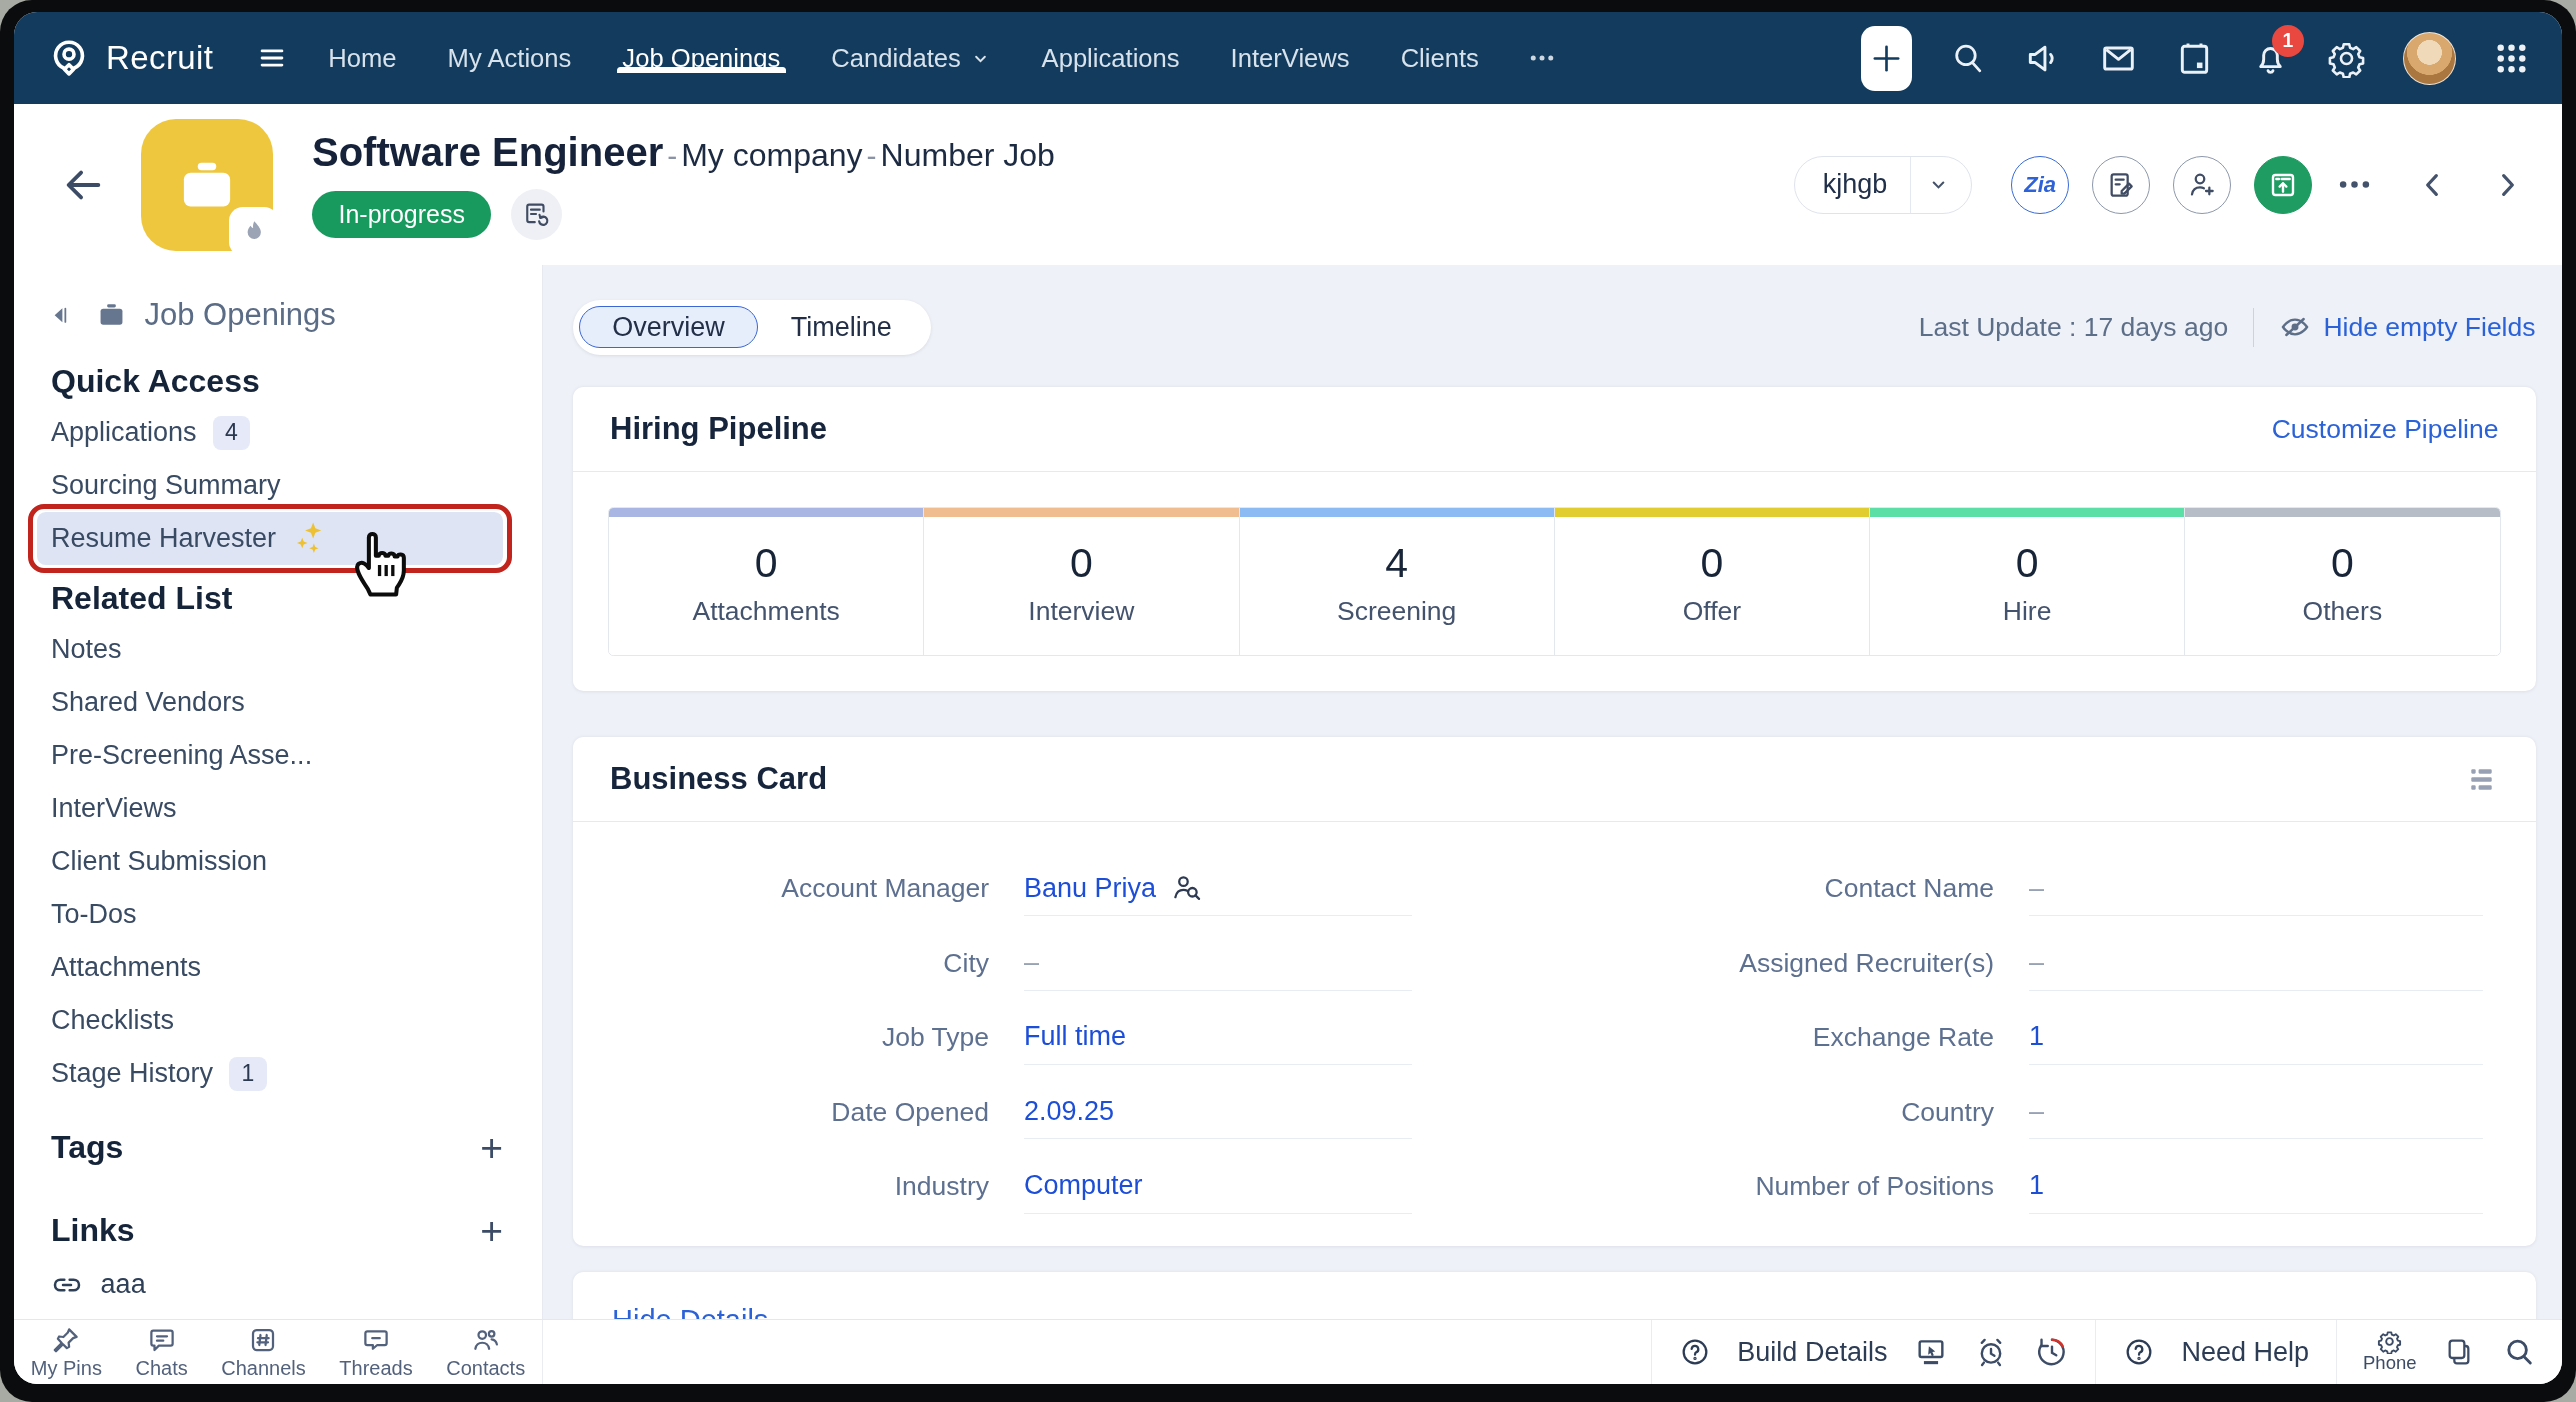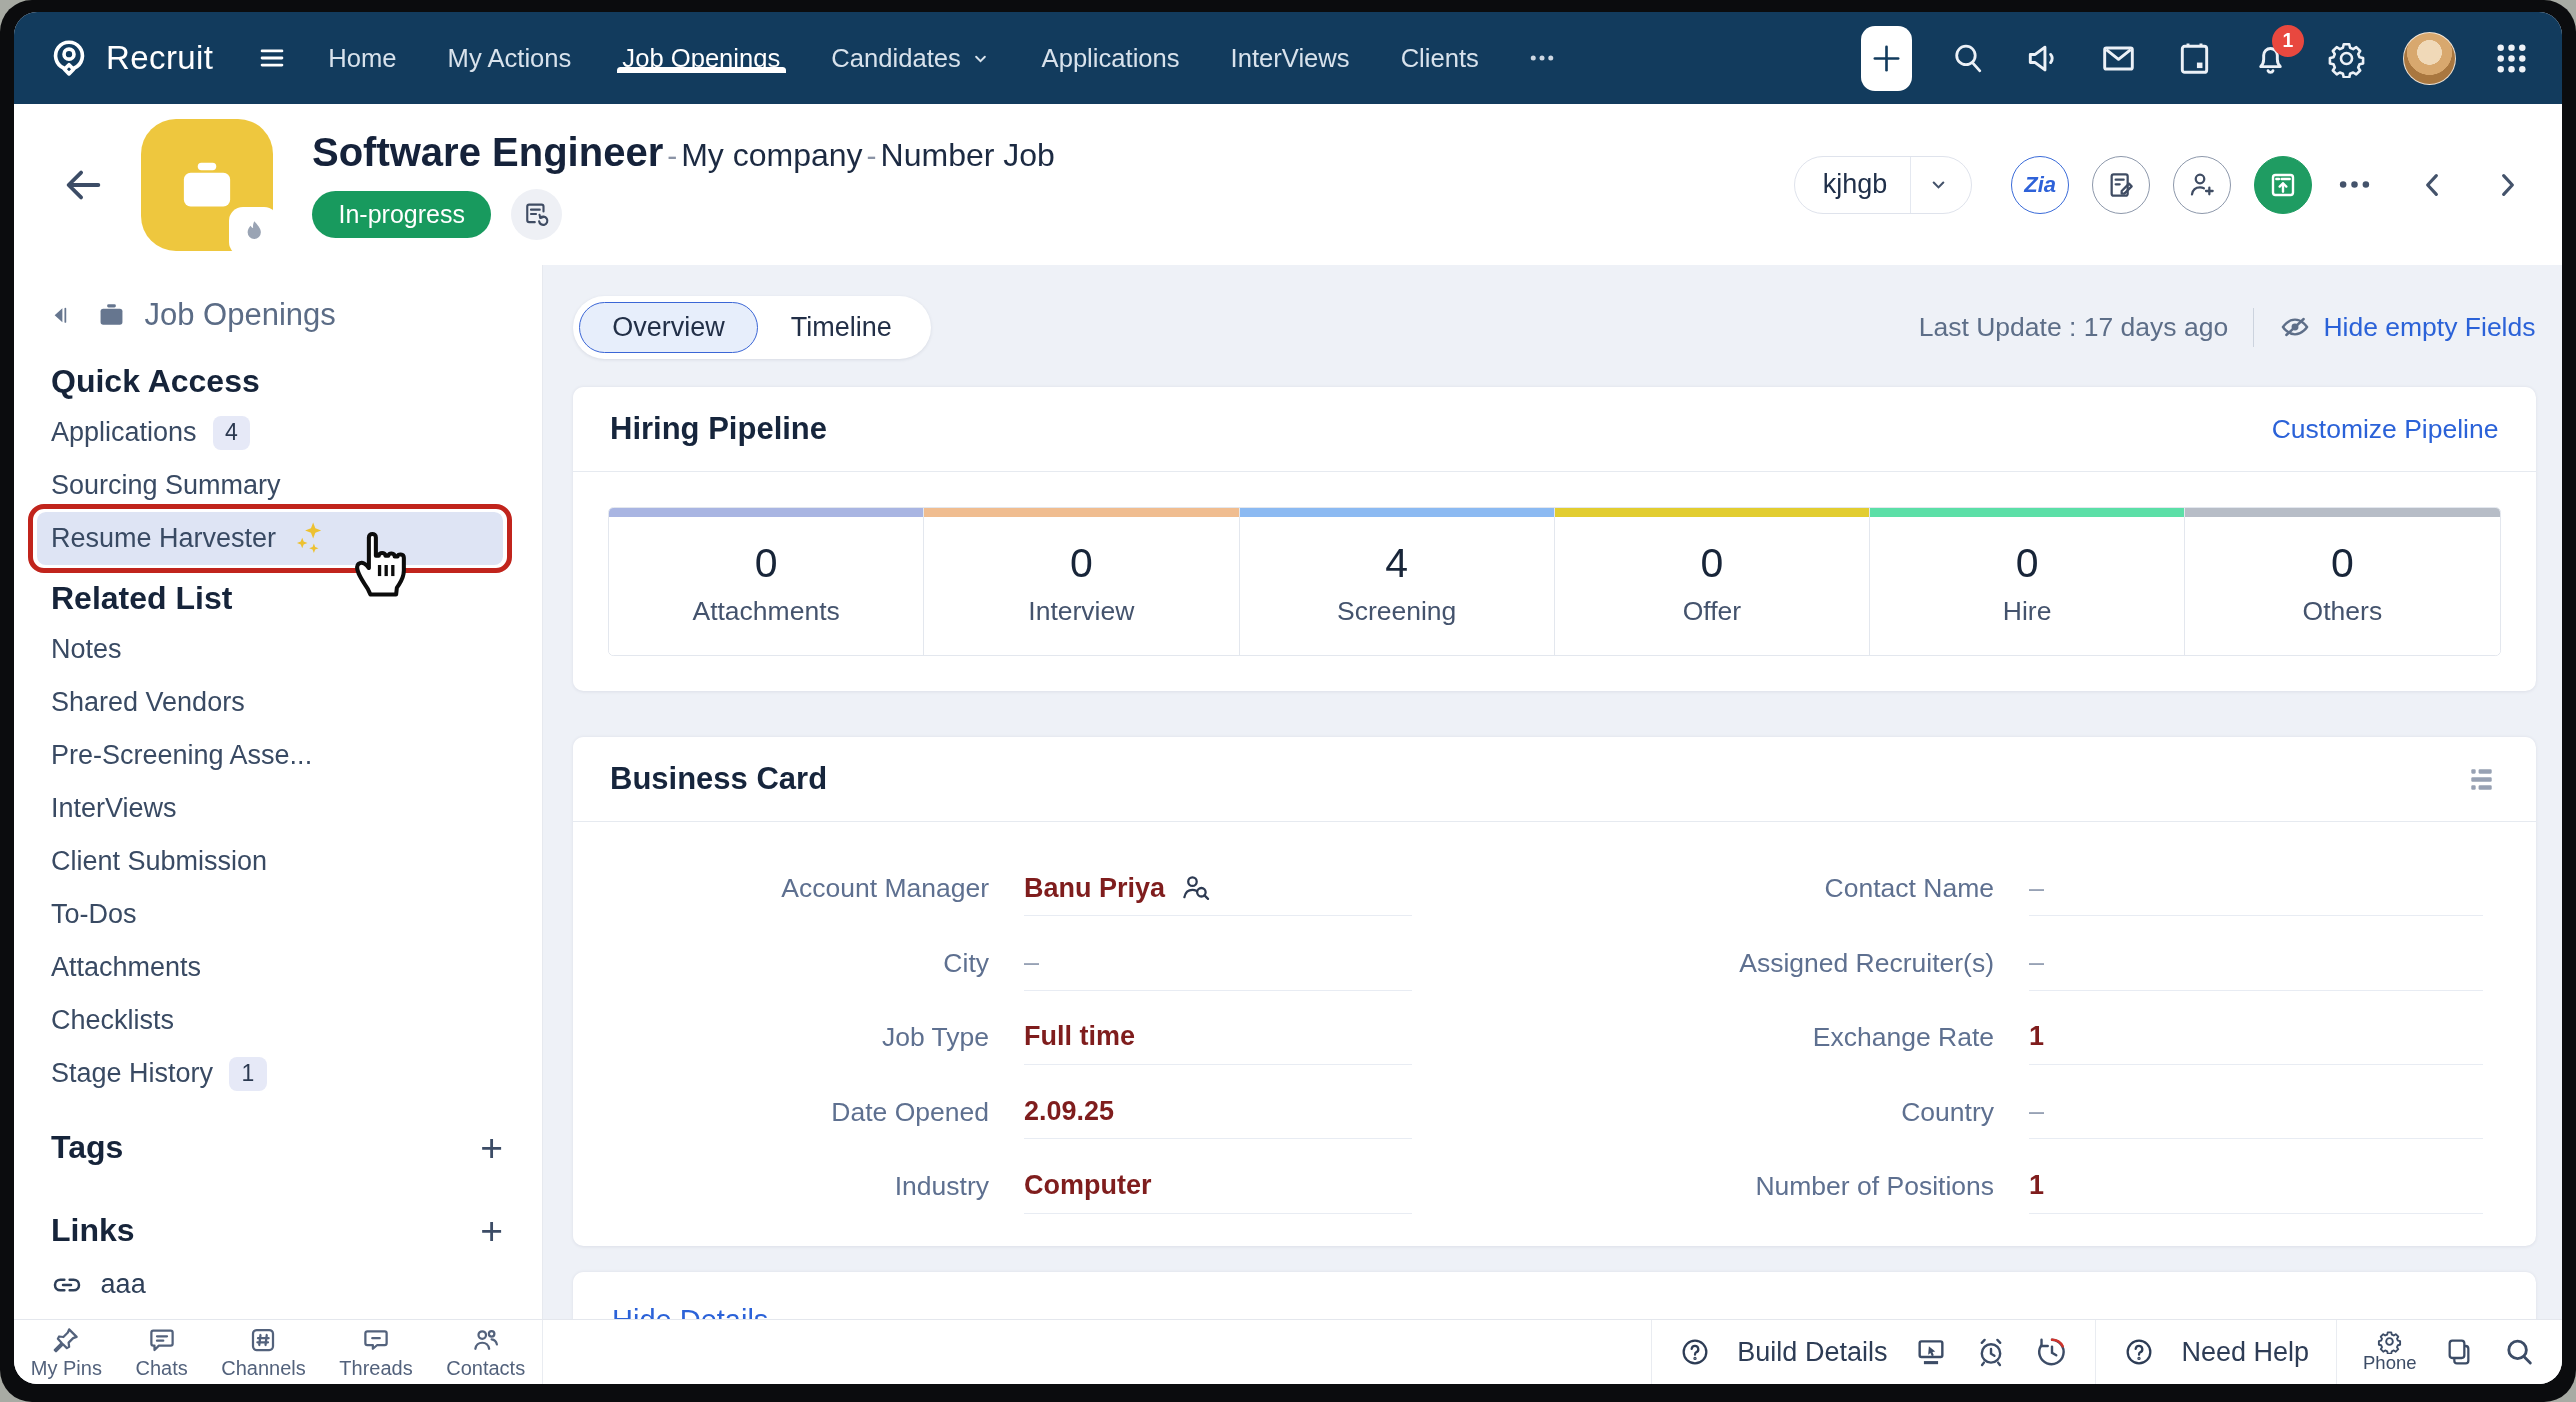--- a/index.html
+++ b/index.html
@@ -60,21 +60,21 @@
   .side-item.selected::after { content:""; position: absolute; inset: -8px -8.8px; border: 5.3px solid #c1241c; border-radius: 16px; pointer-events: none; }
   .count-badge { background: #e6e9f7; color: #2b3950; font-size: 23px; border-radius: 8px; padding: 3.5px 12.4px; }
   .side-heading-row { display: flex; align-items: center; justify-content: space-between; margin-top: 19.4px; height: 56px; padding-right: 12.4px; }
   .plus-btn { background: none; border: none; color: #3c4c66; font-size: 39px; line-height: 1; cursor: pointer; }
   .link-item { display: flex; align-items: center; gap: 17.6px; height: 49px; font-size: 27px; color: #2e3f58; margin-top: 1.8px; cursor: pointer; }
   .hand-cursor { position: absolute; left: 328px; top: 254px; pointer-events: none; }
 
   .main { flex: 1; min-width: 0; padding: 30px 26.5px 0 30px; overflow: hidden; }
   .toolbar-row { display: flex; align-items: center; height: 64px; }
   .tabs { display: inline-flex; align-items: center; background: #fff; border-radius: 34px; padding: 6.2px; box-shadow: 0 0.9px 3.5px rgba(25,39,70,.10); }
-  .tab { height: 51px; padding: 0 32px; display: flex; align-items: center; font-size: 27px; color: #222f47; background: none; border: 1.8px solid transparent; border-radius: 26.5px; cursor: pointer; }
+  .tab { height: 42px; padding: 0 32px; display: flex; align-items: center; font-size: 27px; color: #222f47; background: none; border: 1.8px solid transparent; border-radius: 26.5px; cursor: pointer; }
   .tab.active { background: #e7eefb; border-color: #3b66d6; }
   .meta { margin-left: auto; display: flex; align-items: center; gap: 25px; }
   .last-update { font-size: 26.5px; color: #5d6e88; }
   .meta-divider { width: 0.9px; height: 39px; background: #ccd3de; }
   .hide-empty { display: flex; align-items: center; gap: 12.4px; font-size: 26.5px; color: #2b62d8; cursor: pointer; }
 
   .card { background: #fff; border-radius: 10.6px; box-shadow: 0 0.9px 3.5px rgba(20,30,60,.08); }
   .card-head { height: 85px; display: flex; align-items: center; justify-content: space-between; padding: 0 37px; border-bottom: 0.9px solid #e6eaf0; }
   .card-title { font-size: 31px; font-weight: 700; color: #16253c; }
   .card-link { font-size: 26.5px; color: #2b62d8; cursor: pointer; text-decoration: none; }
@@ -84,21 +84,21 @@
   .stage-cell { flex: 1; border-right: 0.9px solid #e3e7ee; display: flex; flex-direction: column; align-items: center; cursor: pointer; background:#fff; }
   .stage-cell:last-child { border-right: none; }
   .stage-bar { height: 8.8px; width: 100%; }
   .stage-count { font-size: 41px; font-weight: 500; color: #182539; margin-top: 23px; line-height: 1.15; }
   .stage-name { font-size: 26.5px; color: #44536d; margin: 8.8px 0 28px; }
 
   .business-card { margin-top: 46px; }
   .fields-btn { background: none; border: none; color: #97a1b3; cursor: pointer; display: flex; }
   .bc-body { display: grid; grid-template-columns: 379px 388px 547px 1fr; column-gap: 35px; row-gap: 19.4px; padding: 39px 53px 32px 37px; align-items: center; }
   .f-label { font-size: 26.5px; color: #5e7090; text-align: right; line-height: 1.3; }
-  .f-value { font-size: 27px; font-weight: 700; color: #7f1d1d; border-bottom: 1.3px solid #e8ecf3; height: 55px; display: flex; align-items: center; gap: 14px; }
+  .f-value { font-size: 27px; font-weight: 400; color: #1d4ed8; border-bottom: 1.3px solid #e8ecf3; height: 55px; display: flex; align-items: center; gap: 14px; }
   .f-value.muted { color: #97a2b5; font-weight: 400; }
   .details-card { margin-top: 26.5px; padding: 32px 39px; }
   .details-link { font-size: 29px; color: #2b62d8; cursor: pointer; text-decoration: none; }
 
   
   .dock { height: 65px; flex: none; background: #fff; border-top: 0.9px solid #e4e7ed; display: flex; align-items: stretch; }
   .dock-left { width: 529px; flex: none; display: flex; justify-content: space-around; align-items: center; border-right: 0.9px solid #e9ecf1; }
   .dock-item { display: flex; flex-direction: column; align-items: center; gap: 1.8px; color: #53627c; cursor: pointer; }
   .dock-item span { font-size: 20px; }
   .dock-spacer { flex: 1; }

